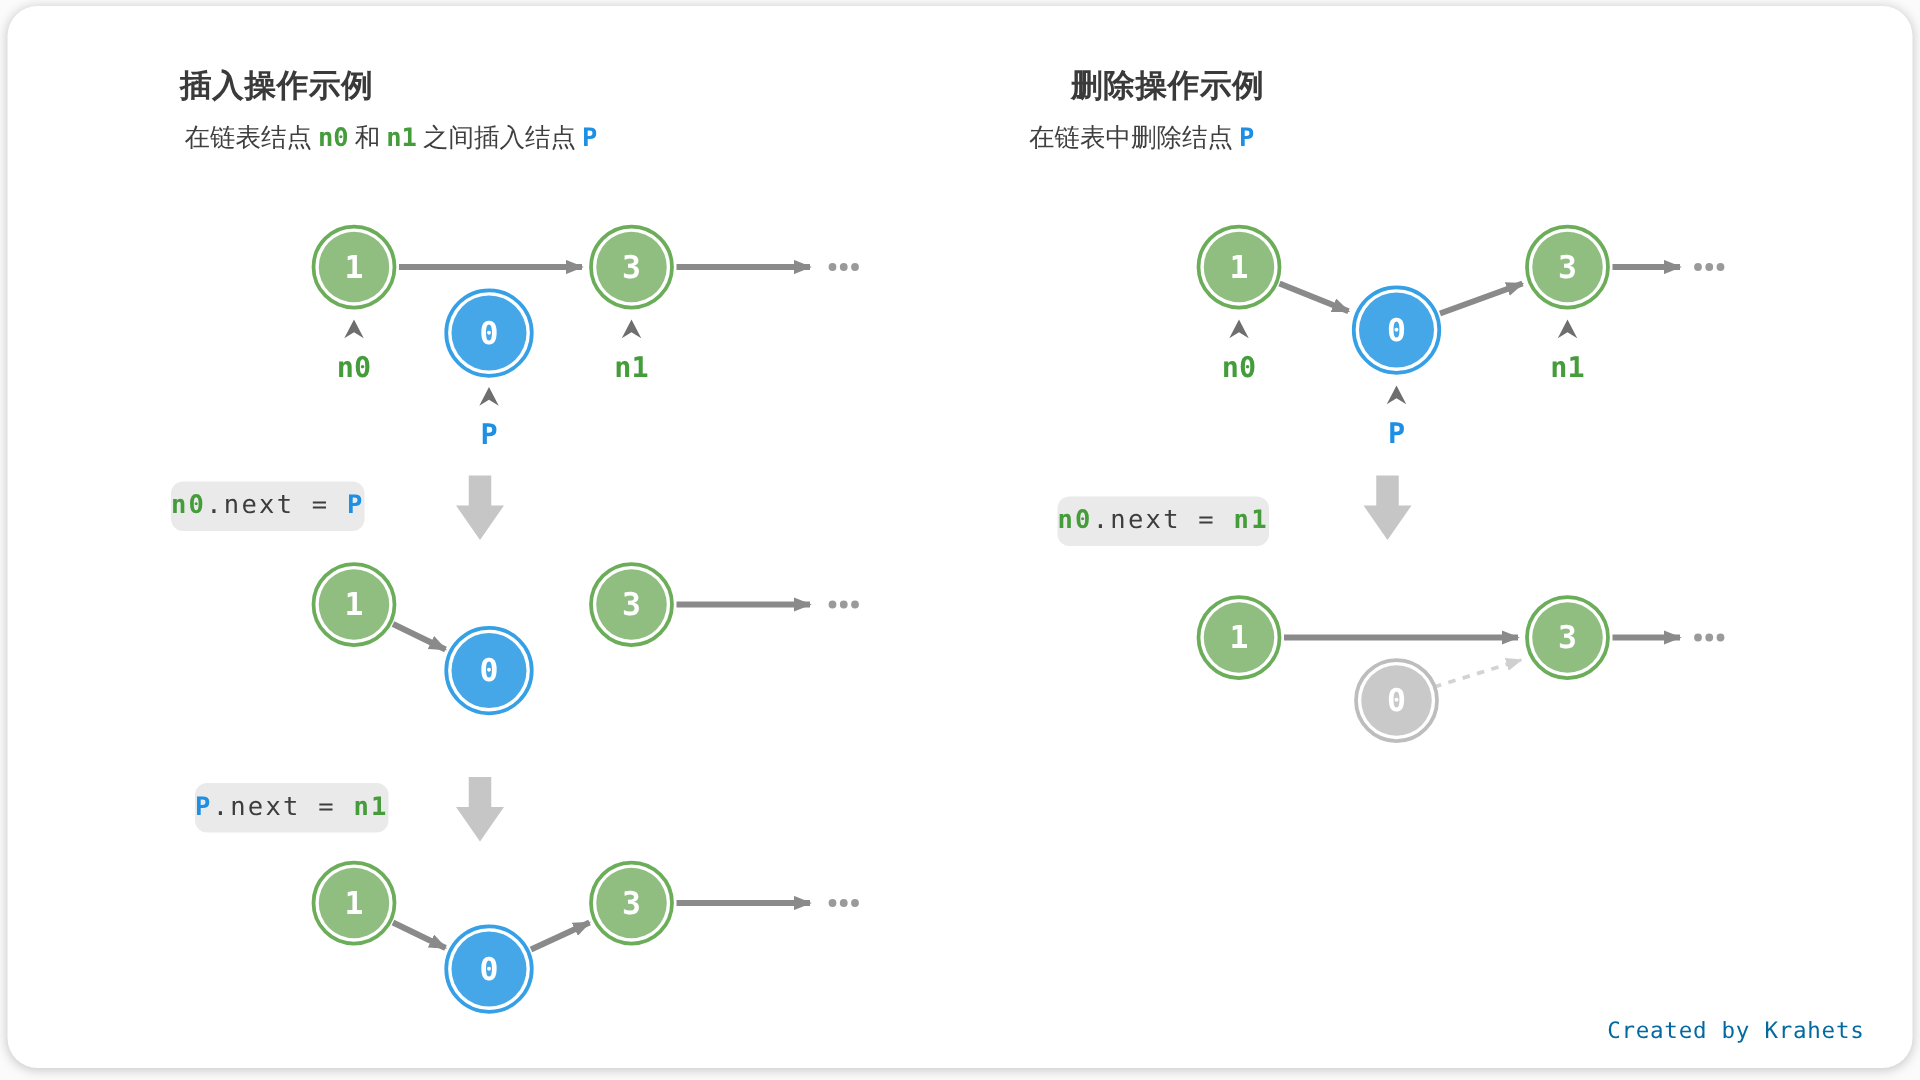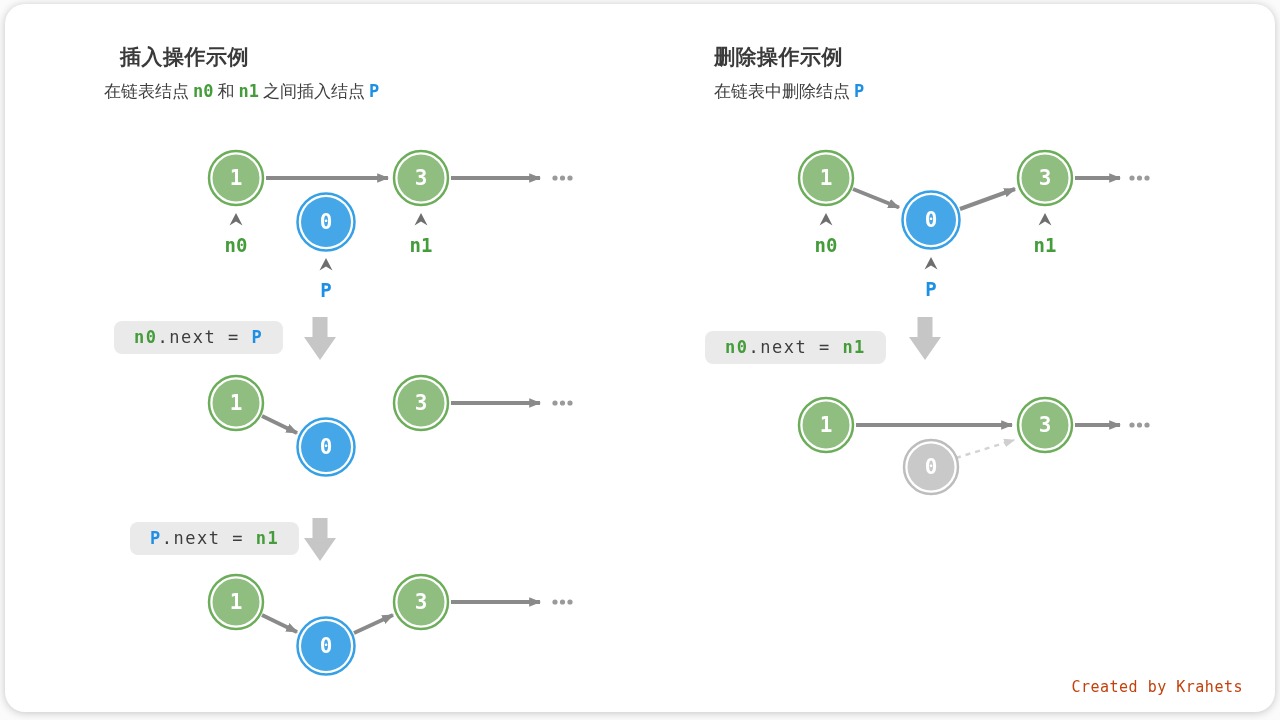--- a/index.html
+++ b/index.html
@@ -18,29 +18,29 @@
   }
   .subtitle{
     position:absolute;font-size:17px;color:#3f3f3f;white-space:nowrap;line-height:25px;
   }
   .tok{font-family:"DejaVu Sans Mono","Liberation Mono",monospace;font-weight:bold}
   .subtitle .tok{margin:0 4px}
   .green{color:#449c3b}
   .blue{color:#1d8fe4}
   .code-badge{
     position:absolute;height:33px;line-height:33px;background:#eaeaea;
-    border-radius:8px;padding:0 20px;white-space:nowrap;
+    border-radius:8px;padding:0 0;white-space:nowrap;
     font-family:"DejaVu Sans Mono","Liberation Mono",monospace;
     font-size:17px;letter-spacing:1.5px;color:#3d3d3d;
   }
   .code-badge .tok{margin:0}
   .footer{
     position:absolute;right:37px;bottom:24px;
     font-family:"DejaVu Sans Mono","Liberation Mono",monospace;
-    font-size:15px;color:#c2410c;letter-spacing:.5px;
+    font-size:15px;color:#0369a1;letter-spacing:.5px;
   }
   svg.diagram{position:absolute;left:0;top:0}
   
   .node .ring{fill:none;stroke-width:2.5px}
   .node.g .ring{stroke:#6cad5a}.node.g .disc{fill:#8fbe80}
   .node.b .ring{stroke:#35a0e6}.node.b .disc{fill:#45a7e8}
   .node.x .ring{stroke:#bdbdbd}.node.x .disc{fill:#c9c9c9}
   .node text{
     fill:#fff;font-family:"DejaVu Sans Mono","Liberation Mono",monospace;
     font-size:21px;font-weight:bold;text-anchor:middle;dominant-baseline:central;
@@ -54,26 +54,26 @@
   }
   .ptr.g{fill:#449c3b}.ptr.b{fill:#1d8fe4}
   .step-arrow{fill:#c6c6c6}
 </style>
 </head>
 <body>
 
 <div class="card"></div>
 
 <div class="title" style="left:120px;top:43px">插入操作示例</div>
-<div class="subtitle" style="left:104px;top:79px">
+<div class="subtitle" style="left:123px;top:79px">
   <span>在链表结点</span><span class="tok green">n0</span><span>和</span><span class="tok green">n1</span><span>之间插入结点</span><span class="tok blue">P</span>
 </div>
 
 <div class="title" style="left:714px;top:43px">删除操作示例</div>
-<div class="subtitle" style="left:714px;top:79px">
+<div class="subtitle" style="left:686px;top:79px">
   <span>在链表中删除结点</span><span class="tok blue">P</span>
 </div>
 
 <div class="code-badge" style="left:114px;top:321px">
   <span class="tok green">n0</span><span>.next = </span><span class="tok blue">P</span>
 </div>
 
 <div class="code-badge" style="left:130px;top:522px">
   <span class="tok blue">P</span><span>.next = </span><span class="tok green">n1</span>
 </div>

